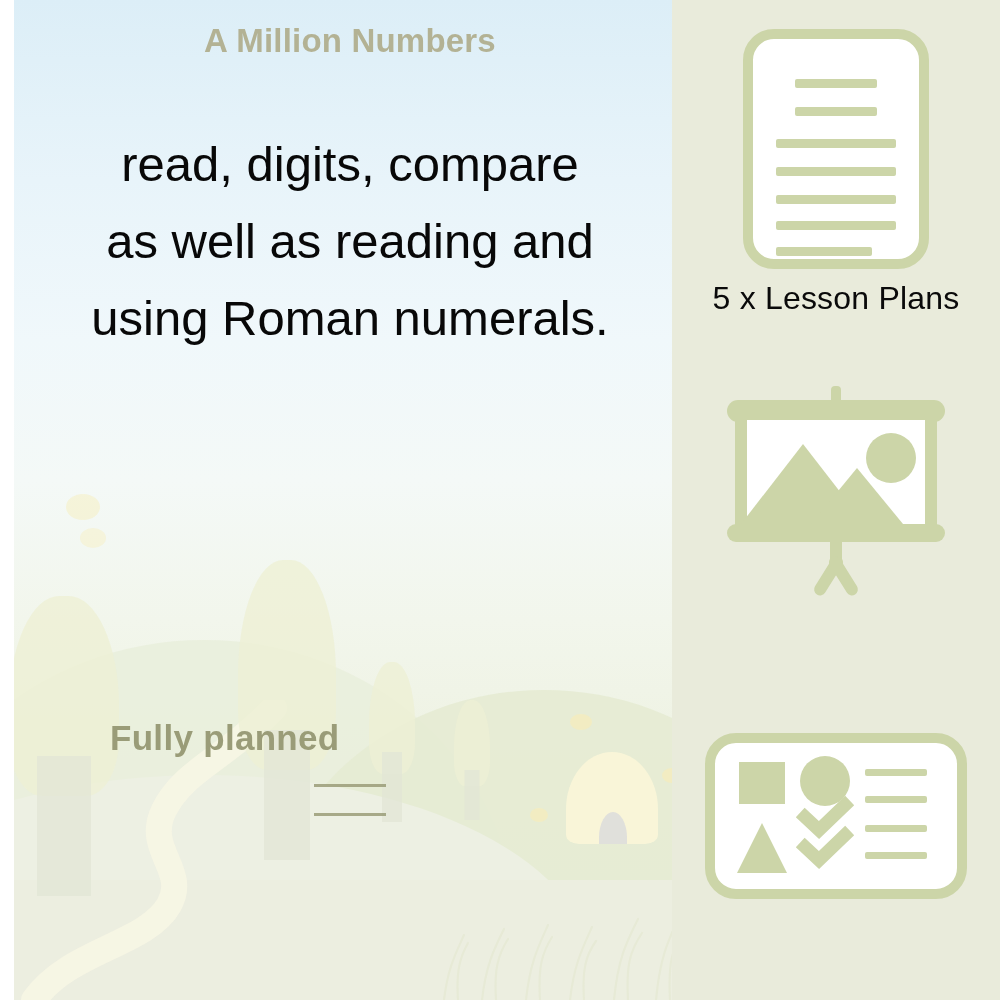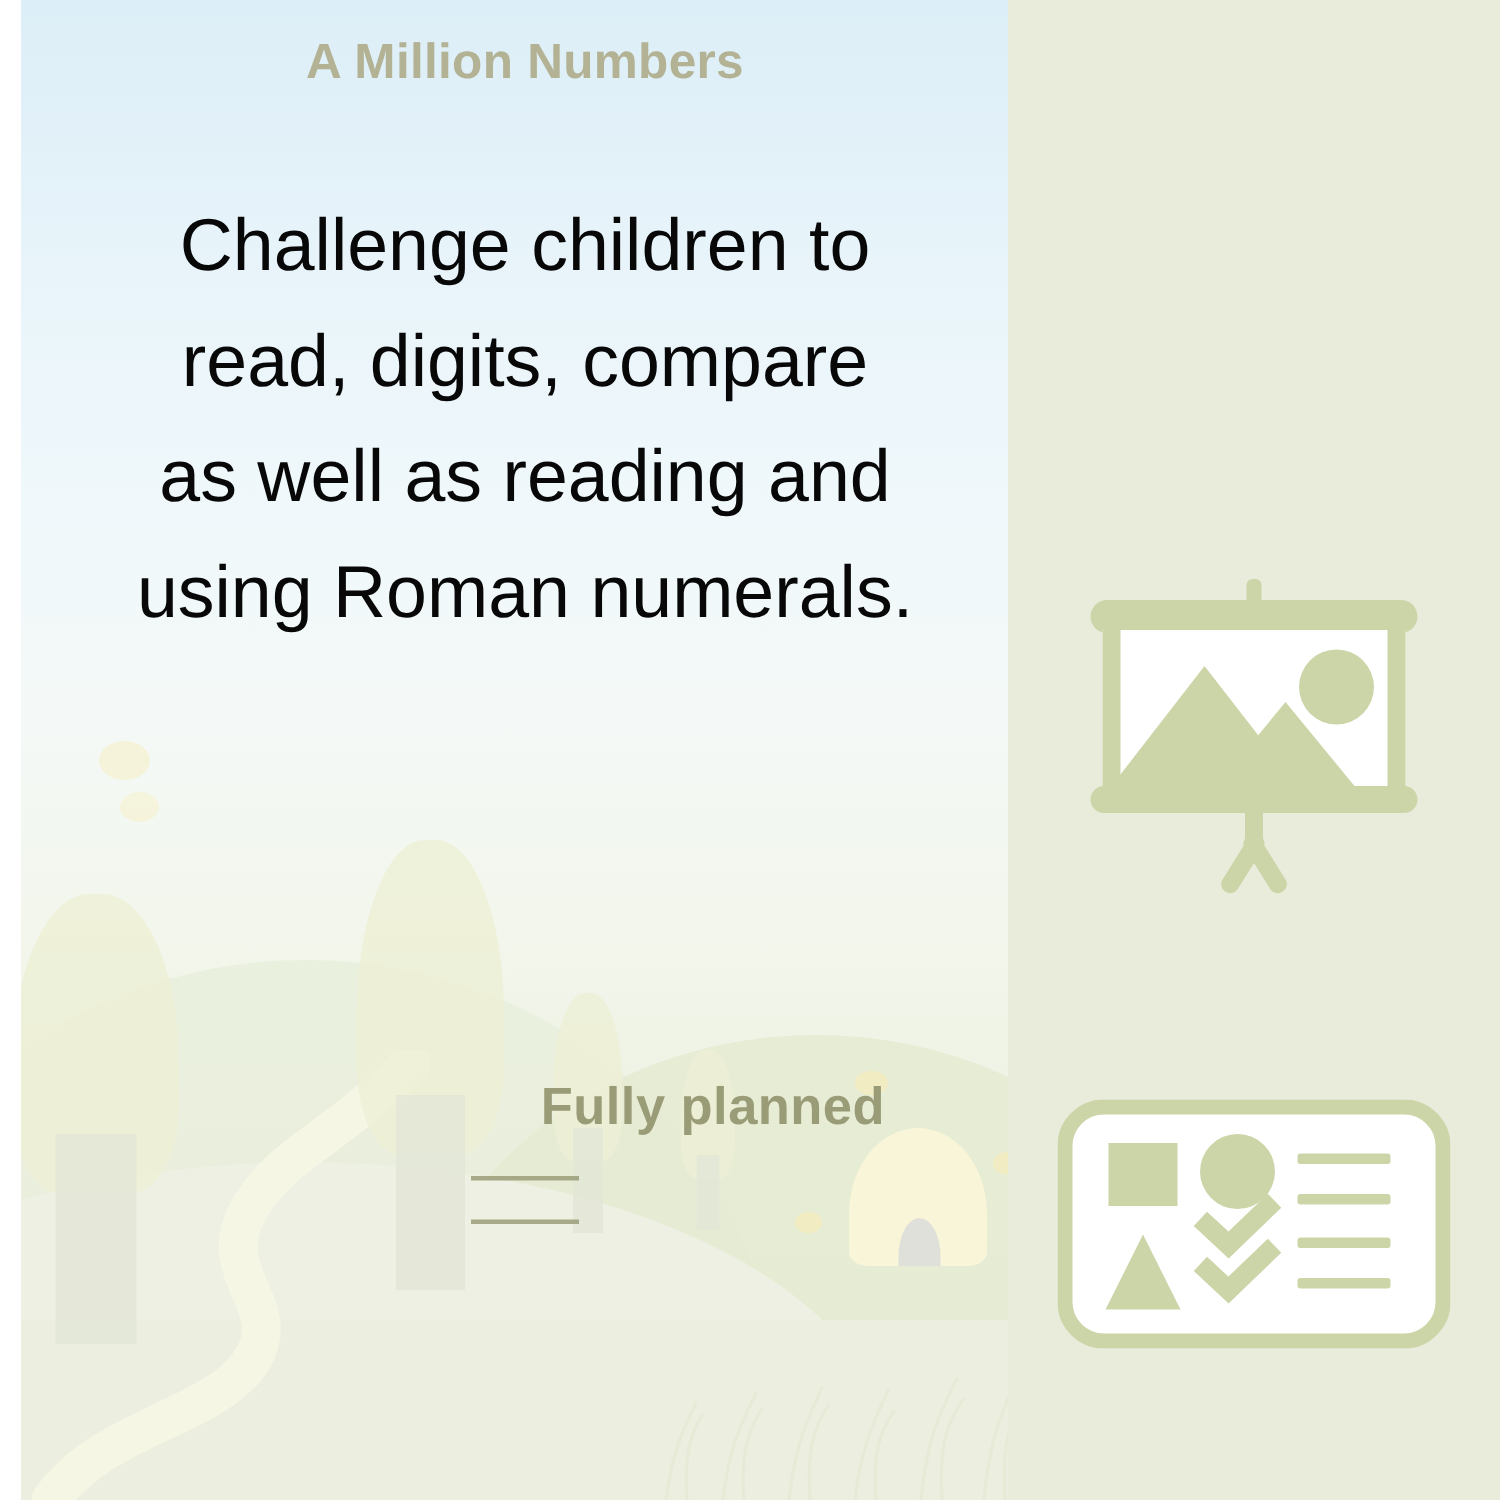--- a/index.html
+++ b/index.html
@@ -159,21 +159,21 @@
     line-height: 77px;
     color: #080808;
     font-weight: 400;
   }
   .body-copy .ln { display: block; white-space: nowrap; }
 
   .features {
     position: absolute;
     left: 96px; top: 718px;
     width: 480px;
-    text-align: right;
+    text-align: left;
   }
   .feature {
     font-size: 35px;
     font-weight: bold;
     color: #9a9c78;
     line-height: 1.15;
     letter-spacing: .3px;
   }
   .feat-div {
     width: 72px;
@@ -275,35 +275,51 @@
             <path d="M194 95 C192 60, 196 46, 208 28"></path>
           <path d="M222 95 C226 52, 234 36, 246 10"></path>
             <path d="M236 95 C234 58, 238 44, 250 24"></path>
         </g>
       </svg>
     </div>
 
     <div class="title">A Million Numbers</div>
 
     <div class="body-copy">
-      <span class="ln">Challenge children to</span>
       <span class="ln">read, digits, compare</span>
       <span class="ln">as well as reading and</span>
       <span class="ln">using Roman numerals.</span>
     </div>
 
     <div class="features">
       <div class="feature">Fully planned</div>
       <div class="feat-div"></div>
       <div class="feat-div"></div>
     </div>
   </div>
 
   <div class="right-panel">
 
+    <div class="feature-block fb-1">
+      <div class="icon-wrap">
+        <svg width="186" height="240" viewBox="0 0 186 240">
+          <rect x="5" y="5" width="176" height="230" rx="26" ry="26" fill="#ffffff" stroke="#ccd5a8" stroke-width="10"></rect>
+          <g fill="#ccd5a8">
+            <rect x="52" y="50" width="82" height="9" rx="2"></rect>
+            <rect x="52" y="78" width="82" height="9" rx="2"></rect>
+            <rect x="33" y="110" width="120" height="9" rx="2"></rect>
+            <rect x="33" y="138" width="120" height="9" rx="2"></rect>
+            <rect x="33" y="166" width="120" height="9" rx="2"></rect>
+            <rect x="33" y="192" width="120" height="9" rx="2"></rect>
+            <rect x="33" y="218" width="96" height="9" rx="2"></rect>
+          </g>
+        </svg>
+      </div>
+      <div class="item-label">5 x Lesson Plans</div>
+    </div>
 
     <div class="feature-block fb-2">
       <div class="icon-wrap">
         <svg width="262" height="214" viewBox="0 0 262 214">
           <rect x="126" y="0" width="10" height="18" rx="4" fill="#ccd5a8"></rect>
           <rect x="22" y="14" width="218" height="22" rx="11" fill="#ccd5a8"></rect>
           <rect x="30" y="34" width="202" height="110" fill="#ffffff"></rect>
           <rect x="30" y="34" width="12" height="110" fill="#ccd5a8"></rect>
           <rect x="220" y="34" width="12" height="110" fill="#ccd5a8"></rect>
           <circle cx="186" cy="72" r="25" fill="#ccd5a8"></circle>

